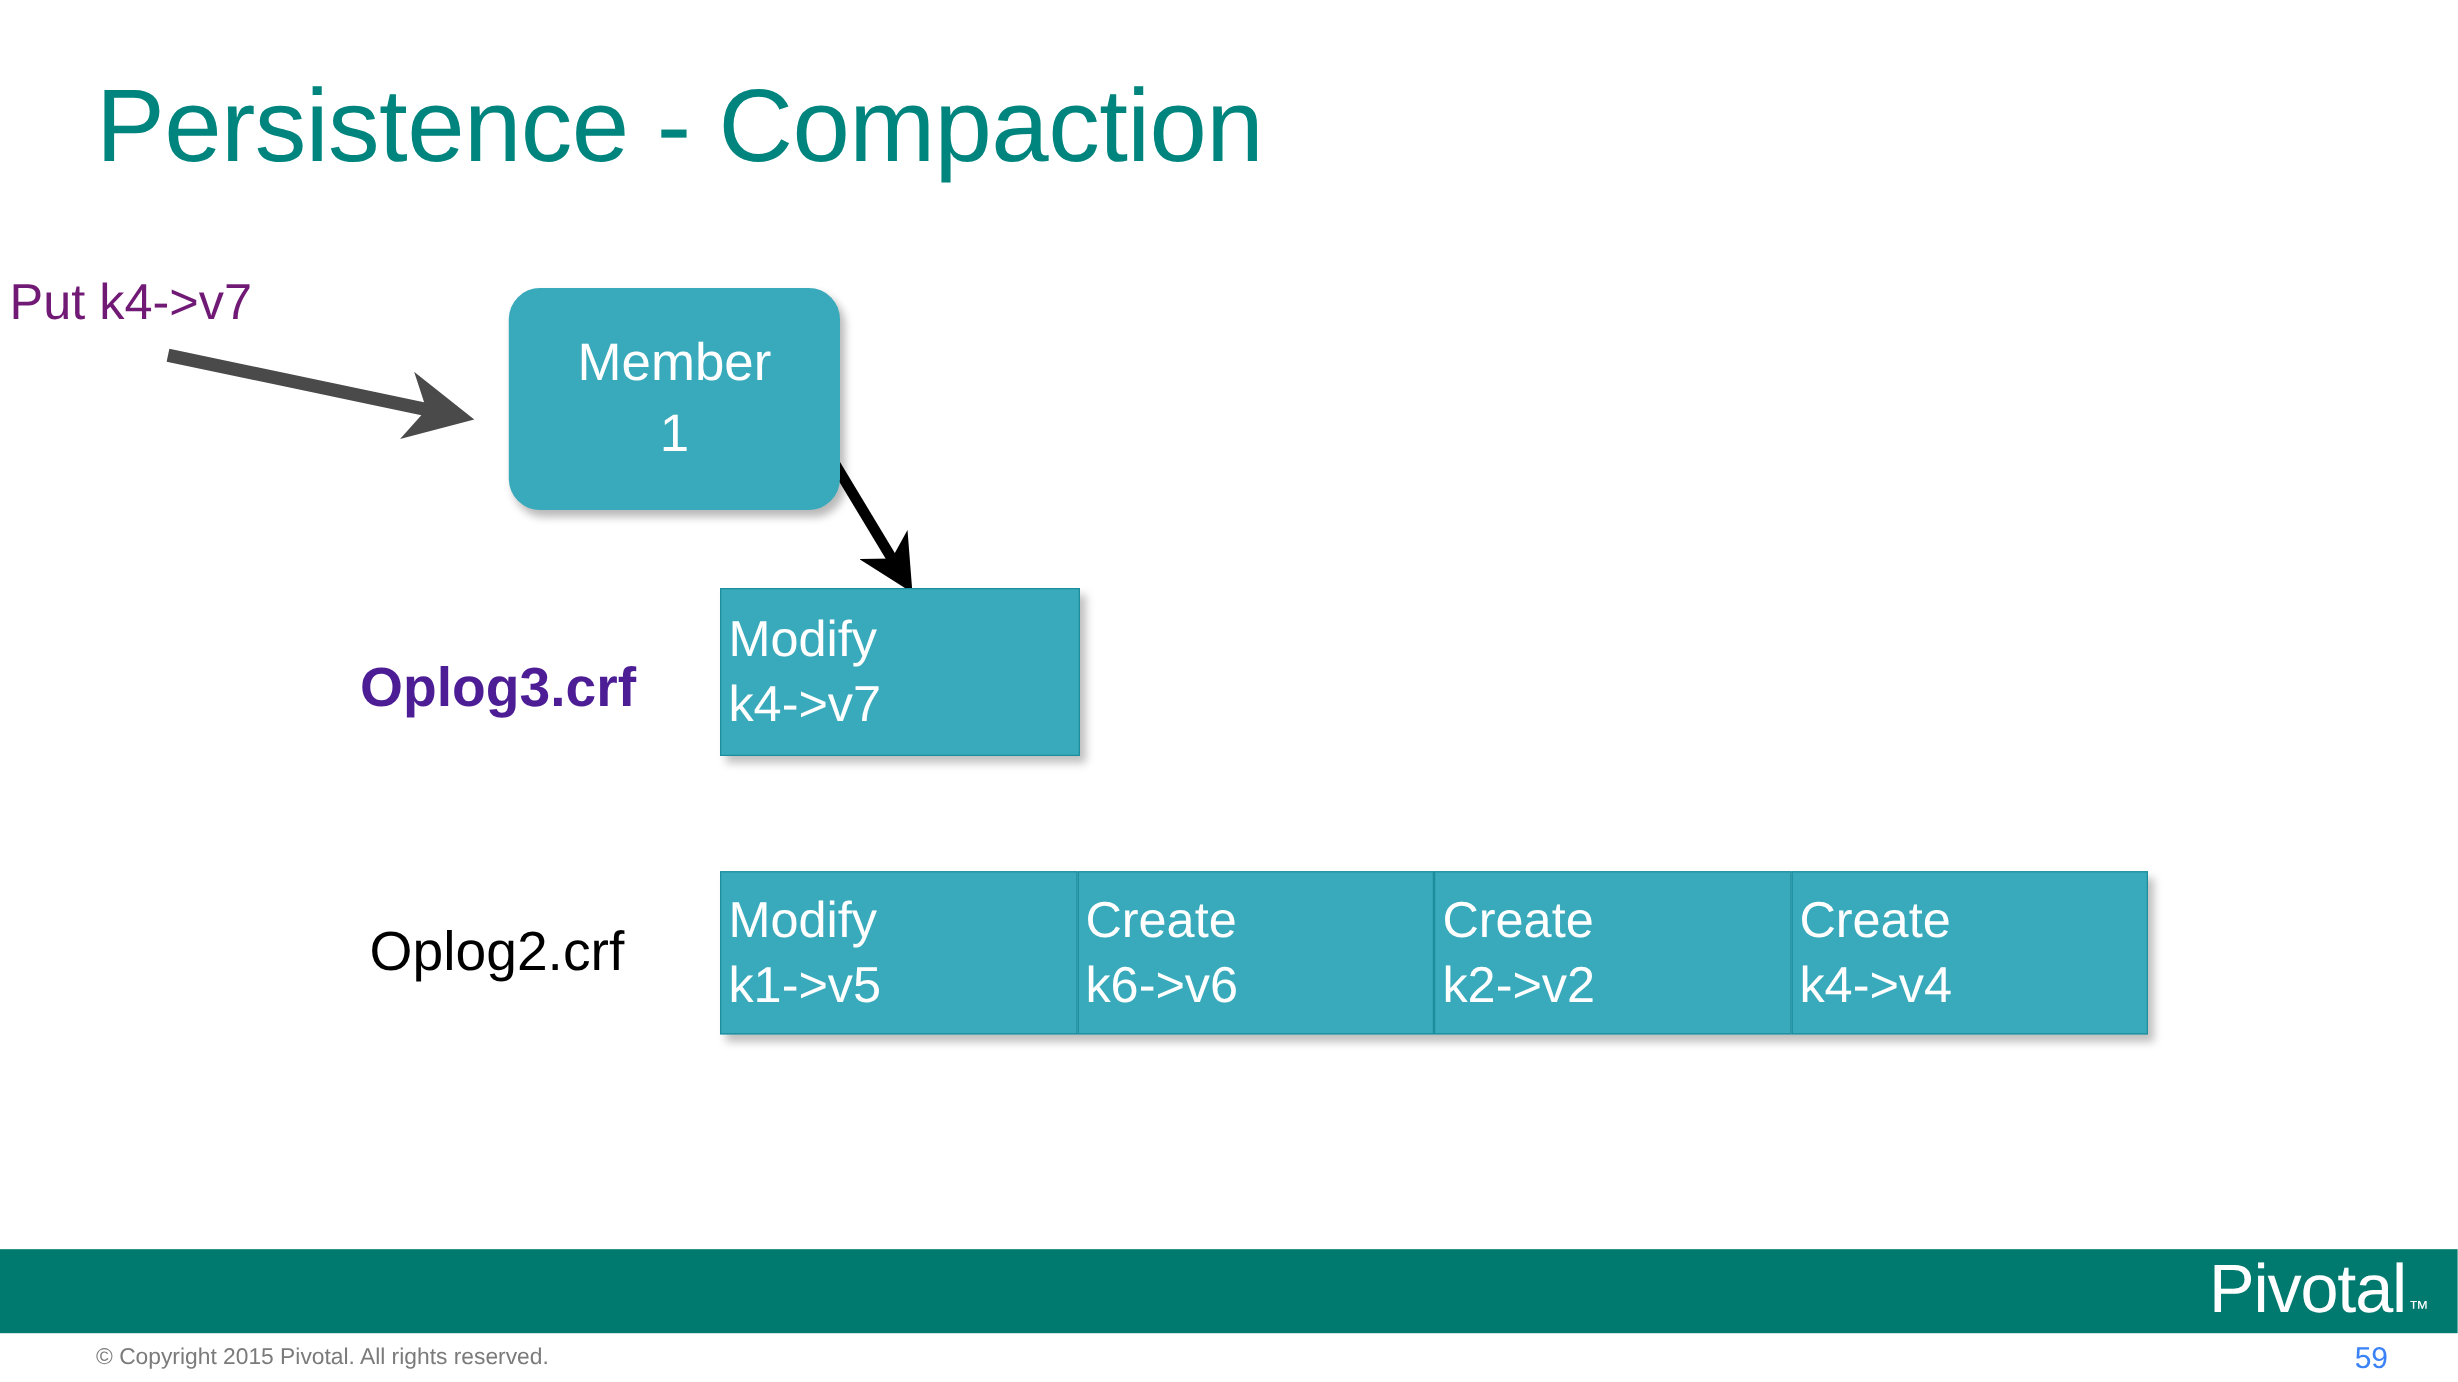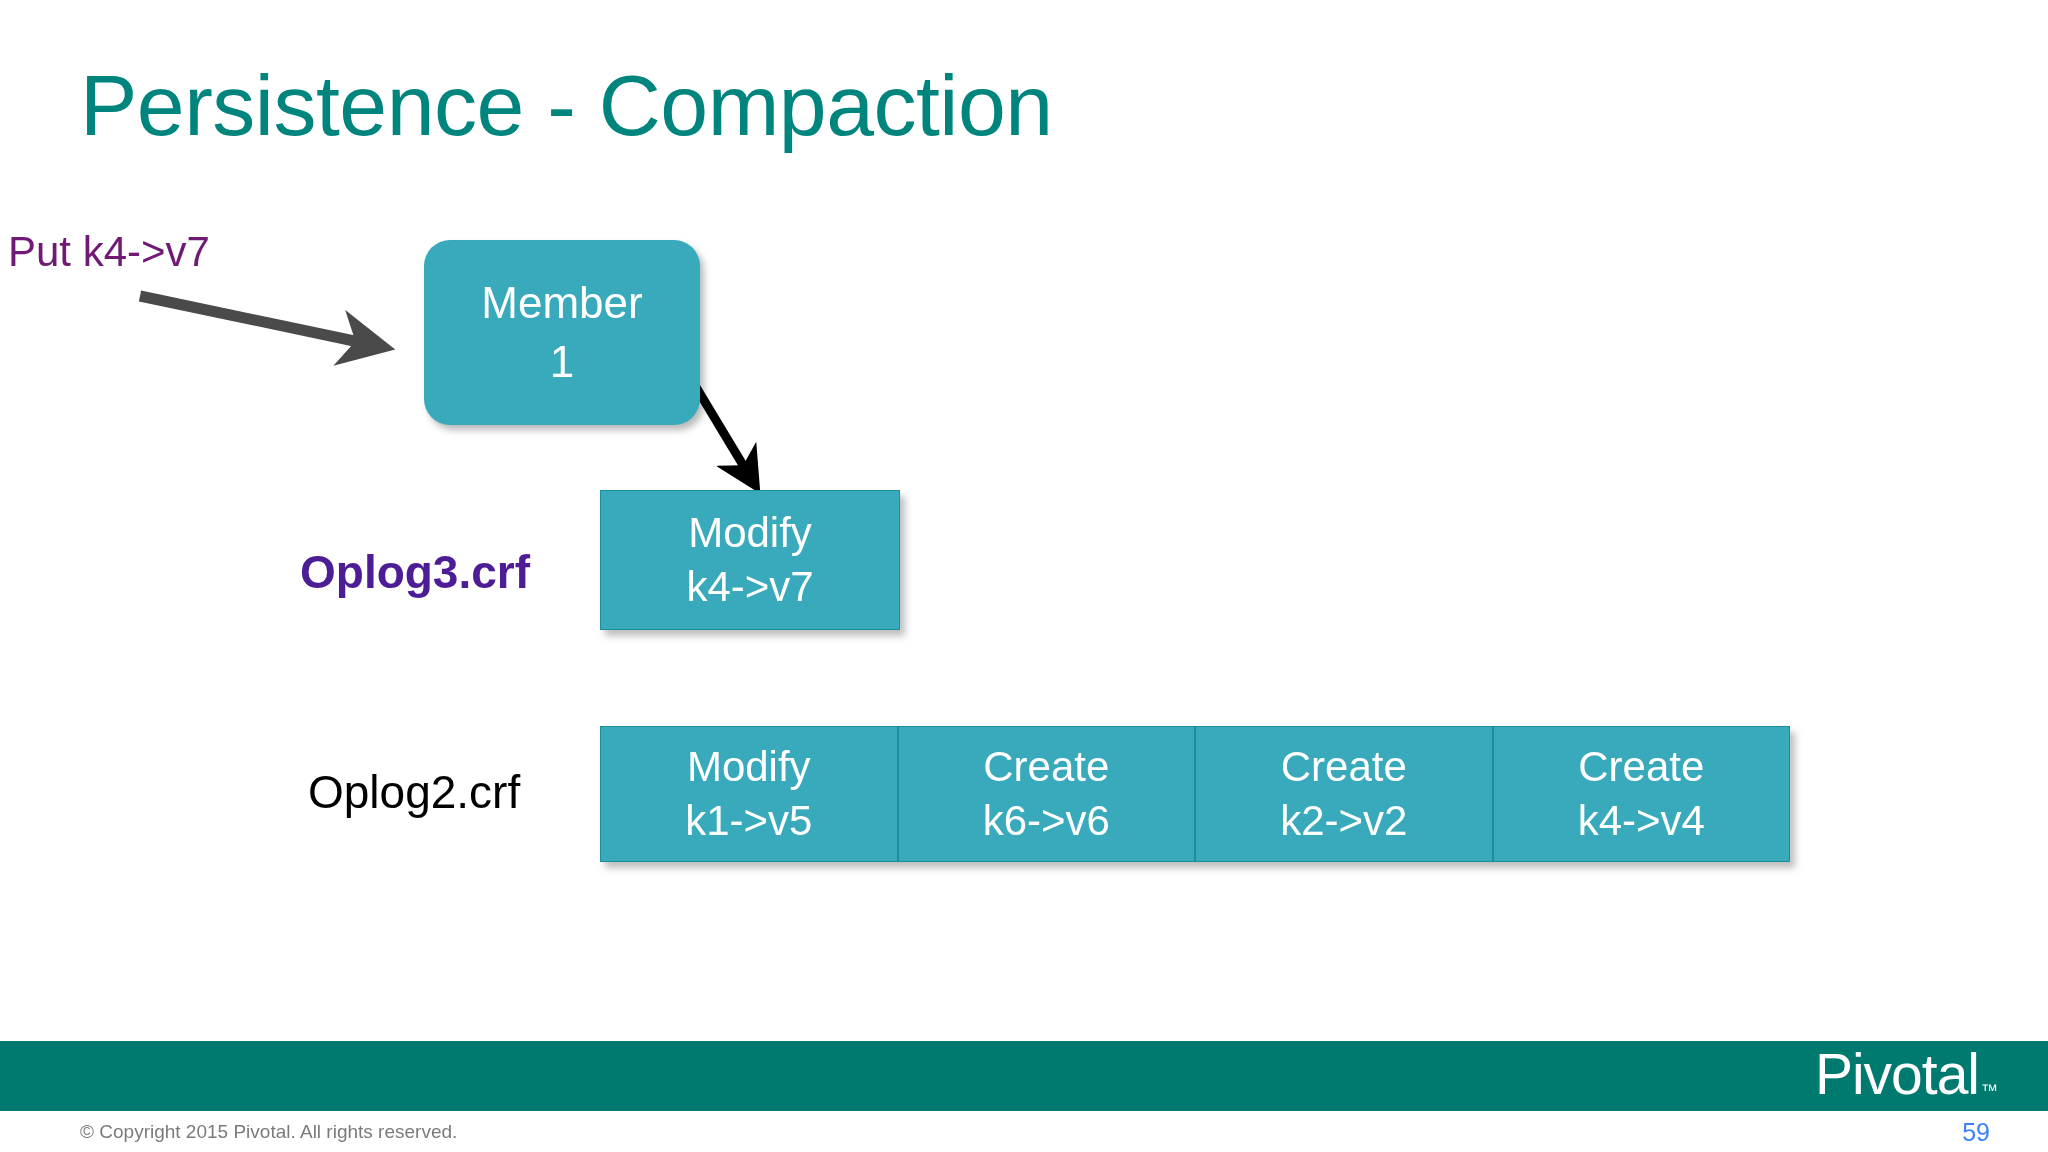--- a/index.html
+++ b/index.html
@@ -118,42 +118,41 @@
 
   .cell {
     background: #38aabb;
     border: 1px solid #1c8d9c;
     box-sizing: border-box;
     color: #ffffff;
     font-size: 42px;
     line-height: 1.28;
     display: flex;
     flex-direction: column;
-    align-items: center;
     justify-content: center;
     padding: 0 6px;
   }
   .cell .op  { display: block; }
   .cell .kv  { display: block; }
 
   .w-oplog3 { width: 300px; }
   .w-cell   { width: 297.5px; }
 
   
   .footer-band {
     position: absolute;
     left: 0;
     top: 1041px;
     width: 2048px;
     height: 70px;
     background: #00796f;
   }
   .pivotal-logo {
     position: absolute;
-    right: 52px;
+    right: 26px;
     top: 1046px;
     color: #ffffff;
     font-size: 57px;
     font-weight: 400;
     letter-spacing: -1px;
     line-height: 1;
     white-space: nowrap;
   }
   .pivotal-logo .tm {
     font-size: 17px;

